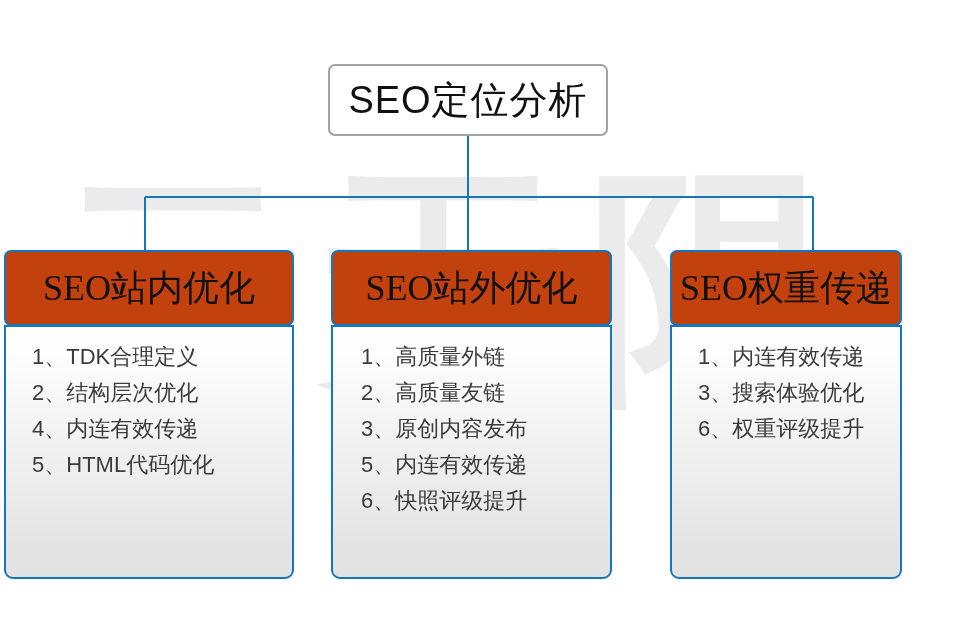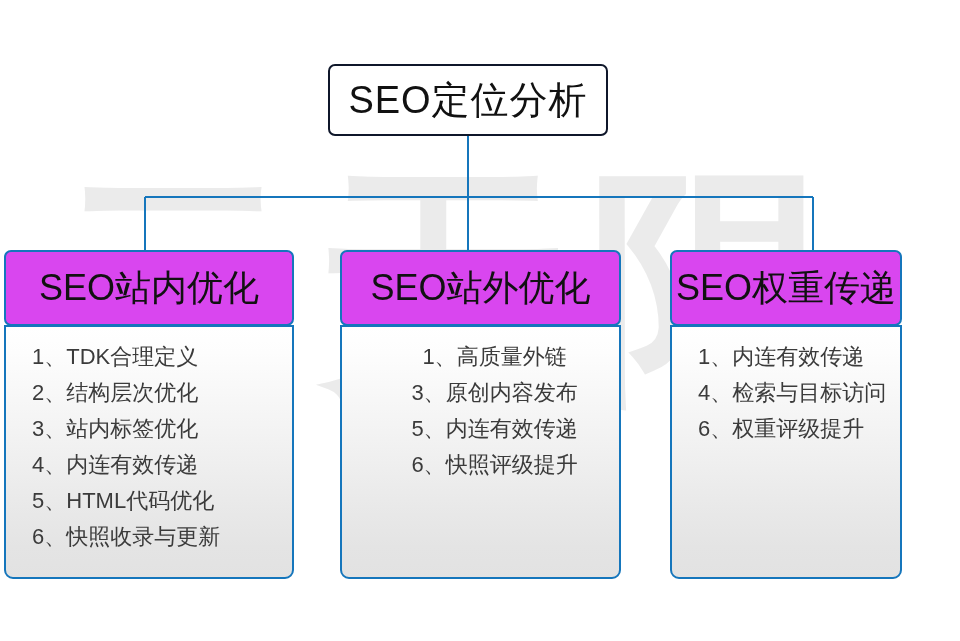--- a/index.html
+++ b/index.html
@@ -56,21 +56,21 @@
   }
 
   
   #title-node {
     position: absolute;
     left: 328px;
     top: 64px;
     width: 280px;
     height: 72px;
     box-sizing: border-box;
-    border: 2px solid #0f172a;
+    border: 2px solid #a3a3a3;
     border-radius: 7px;
     background: #ffffff;
     z-index: 3;
     display: flex;
     align-items: center;
     justify-content: center;
   }
   #title-node .node-title {
     font-size: 38px;
     color: #111111;
@@ -78,34 +78,35 @@
     white-space: nowrap;
   }
 
   
   .column {
     position: absolute;
     top: 250px;
     z-index: 3;
   }
   .column.col-0 { left: 4px;   width: 290px; }
-  .column.col-1 { left: 340px; width: 281px; }
+  .column.col-1 { left: 331px; width: 281px; }
   .column.col-2 { left: 670px; width: 232px; }
 
   .col-header {
     box-sizing: border-box;
     height: 76px;
     border: 2px solid #1576bc;
     border-radius: 7px;
-    background: #d946ef;
+    background: #c2410c;
     display: flex;
     align-items: center;
     justify-content: center;
     position: relative;
     z-index: 2;
+    font-family: Liberation Serif, serif;
   }
   .col-header .col-header-label {
     font-size: 36px;
     color: #111111;
     letter-spacing: 0px;
     white-space: nowrap;
   }
 
   .col-body {
     box-sizing: border-box;
@@ -133,21 +134,21 @@
     list-style: none;
   }
   .col-body li {
     font-size: 22px;
     color: #3b3b3b;
     line-height: 36px;
     height: 36px;
     white-space: nowrap;
     padding-left: 26px;
   }
-  .column.col-1 .col-body li { padding-left: 28px; text-align: center; }
+  .column.col-1 .col-body li { padding-left: 28px; }
   .column.col-2 .col-body li { padding-left: 26px; }
 
   .li-index {
     display: inline;
   }
   .li-text {
     display: inline;
   }
 </style>
 </head>
@@ -179,48 +180,47 @@
   </div>
 
   <div class="column col-0">
     <div class="col-header">
       <span class="col-header-label">SEO站内优化</span>
     </div>
     <div class="col-body">
       <ol>
         <li><span class="li-index">1、</span><span class="li-text">TDK合理定义</span></li>
         <li><span class="li-index">2、</span><span class="li-text">结构层次优化</span></li>
-        <li><span class="li-index">3、</span><span class="li-text">站内标签优化</span></li>
         <li><span class="li-index">4、</span><span class="li-text">内连有效传递</span></li>
         <li><span class="li-index">5、</span><span class="li-text">HTML代码优化</span></li>
-        <li><span class="li-index">6、</span><span class="li-text">快照收录与更新</span></li>
       </ol>
     </div>
   </div>
 
   <div class="column col-1">
     <div class="col-header">
       <span class="col-header-label">SEO站外优化</span>
     </div>
     <div class="col-body">
       <ol>
         <li><span class="li-index">1、</span><span class="li-text">高质量外链</span></li>
+        <li><span class="li-index">2、</span><span class="li-text">高质量友链</span></li>
         <li><span class="li-index">3、</span><span class="li-text">原创内容发布</span></li>
         <li><span class="li-index">5、</span><span class="li-text">内连有效传递</span></li>
         <li><span class="li-index">6、</span><span class="li-text">快照评级提升</span></li>
       </ol>
     </div>
   </div>
 
   <div class="column col-2">
     <div class="col-header">
       <span class="col-header-label">SEO权重传递</span>
     </div>
     <div class="col-body">
       <ol>
         <li><span class="li-index">1、</span><span class="li-text">内连有效传递</span></li>
-        <li><span class="li-index">4、</span><span class="li-text">检索与目标访问</span></li>
+        <li><span class="li-index">3、</span><span class="li-text">搜索体验优化</span></li>
         <li><span class="li-index">6、</span><span class="li-text">权重评级提升</span></li>
       </ol>
     </div>
   </div>
 
 </div>
 
 </body></html>

